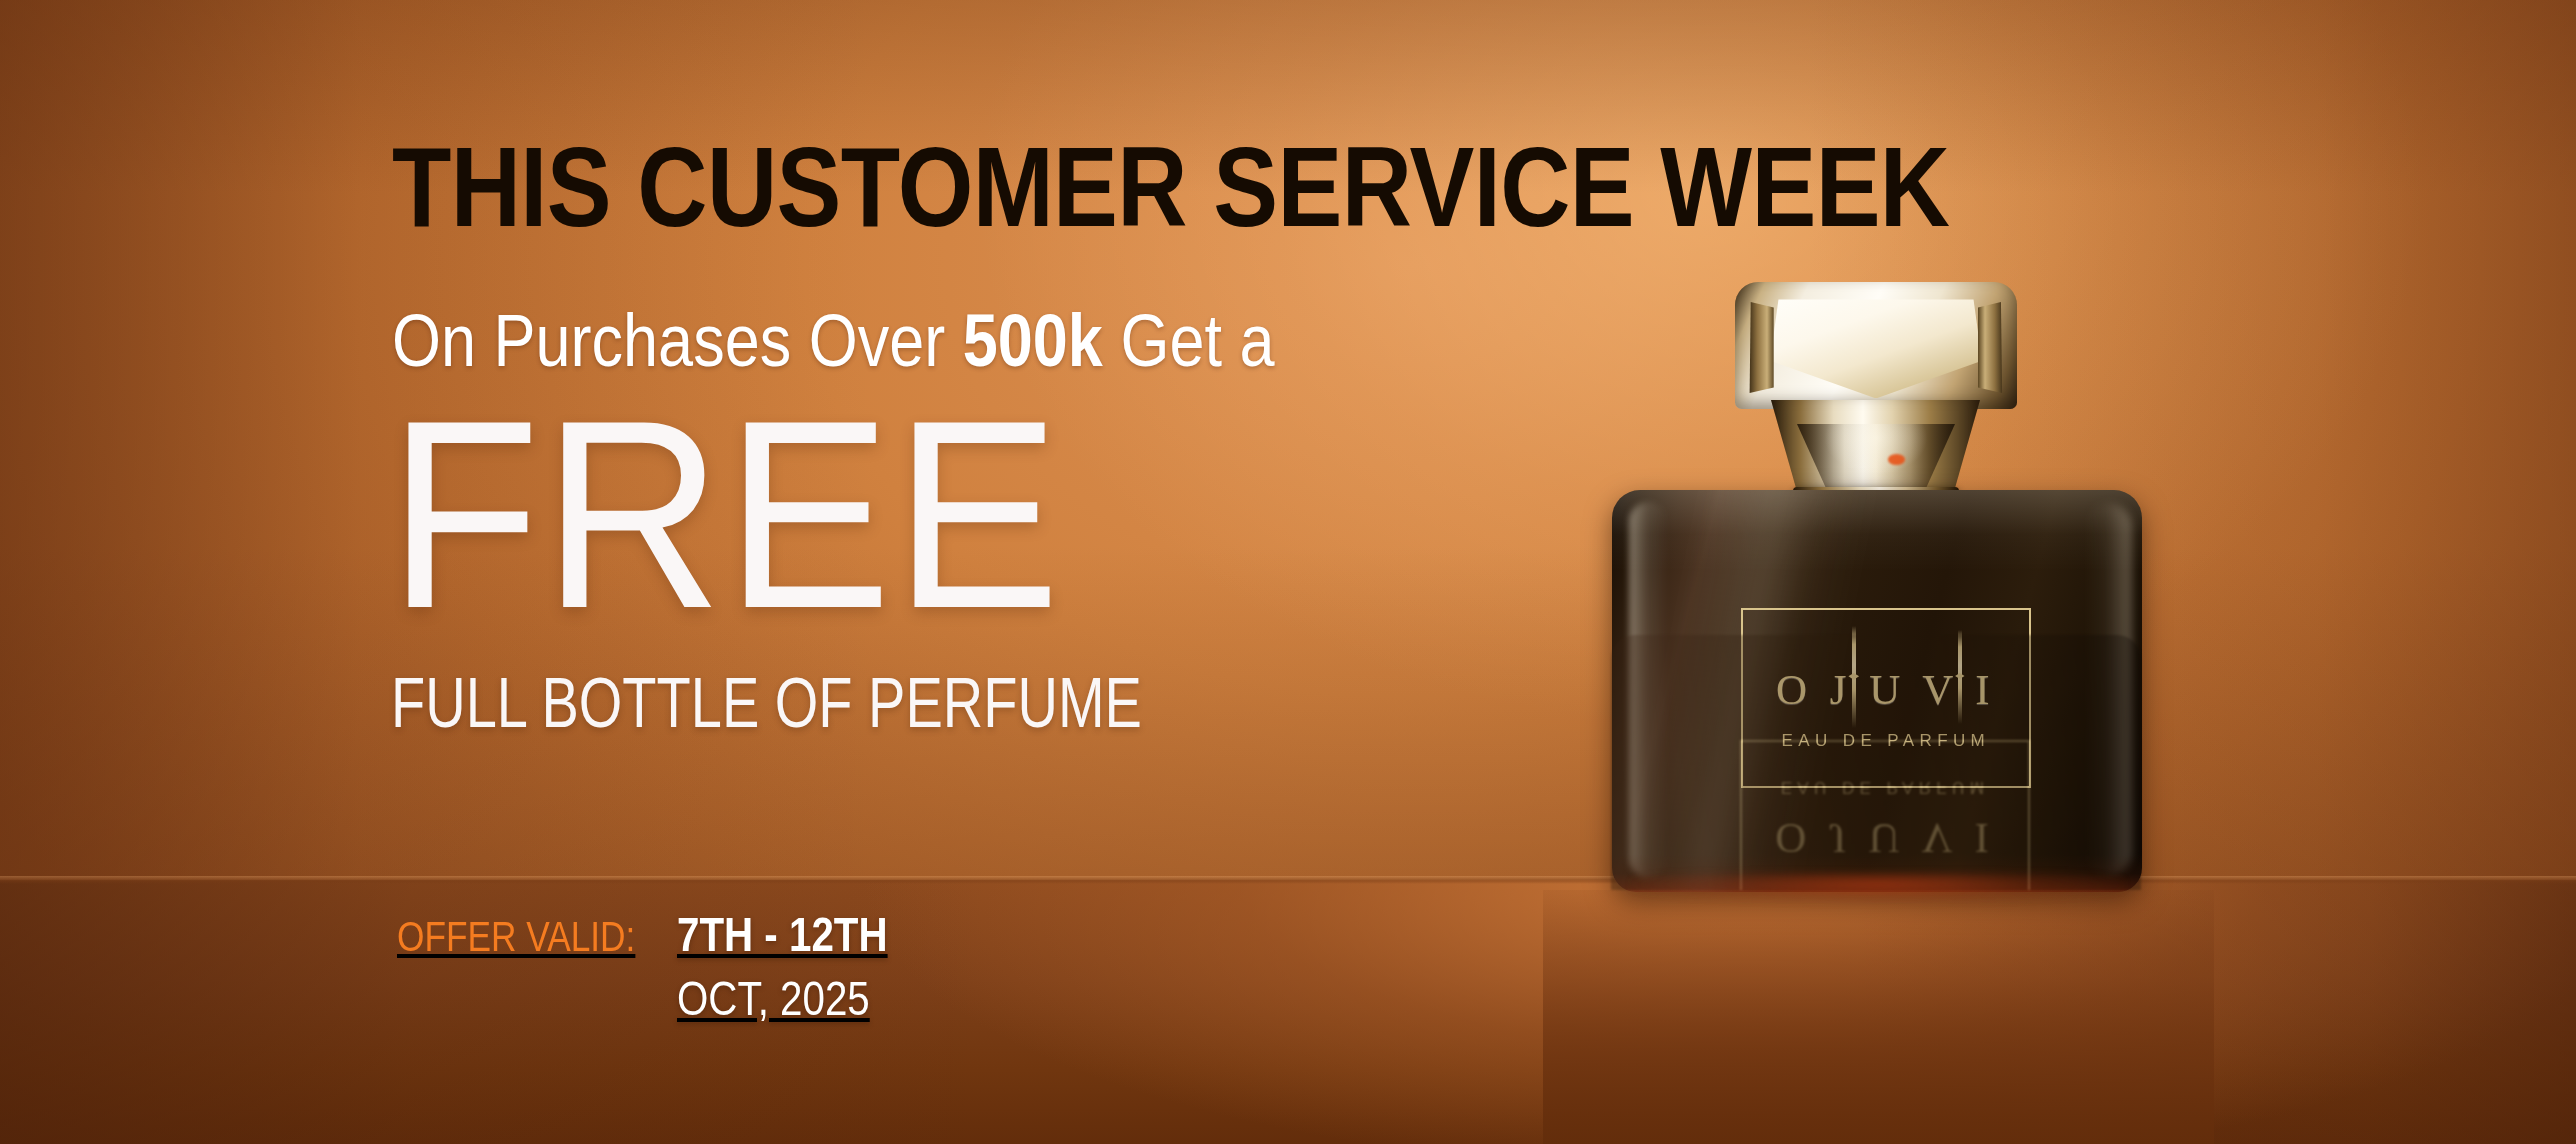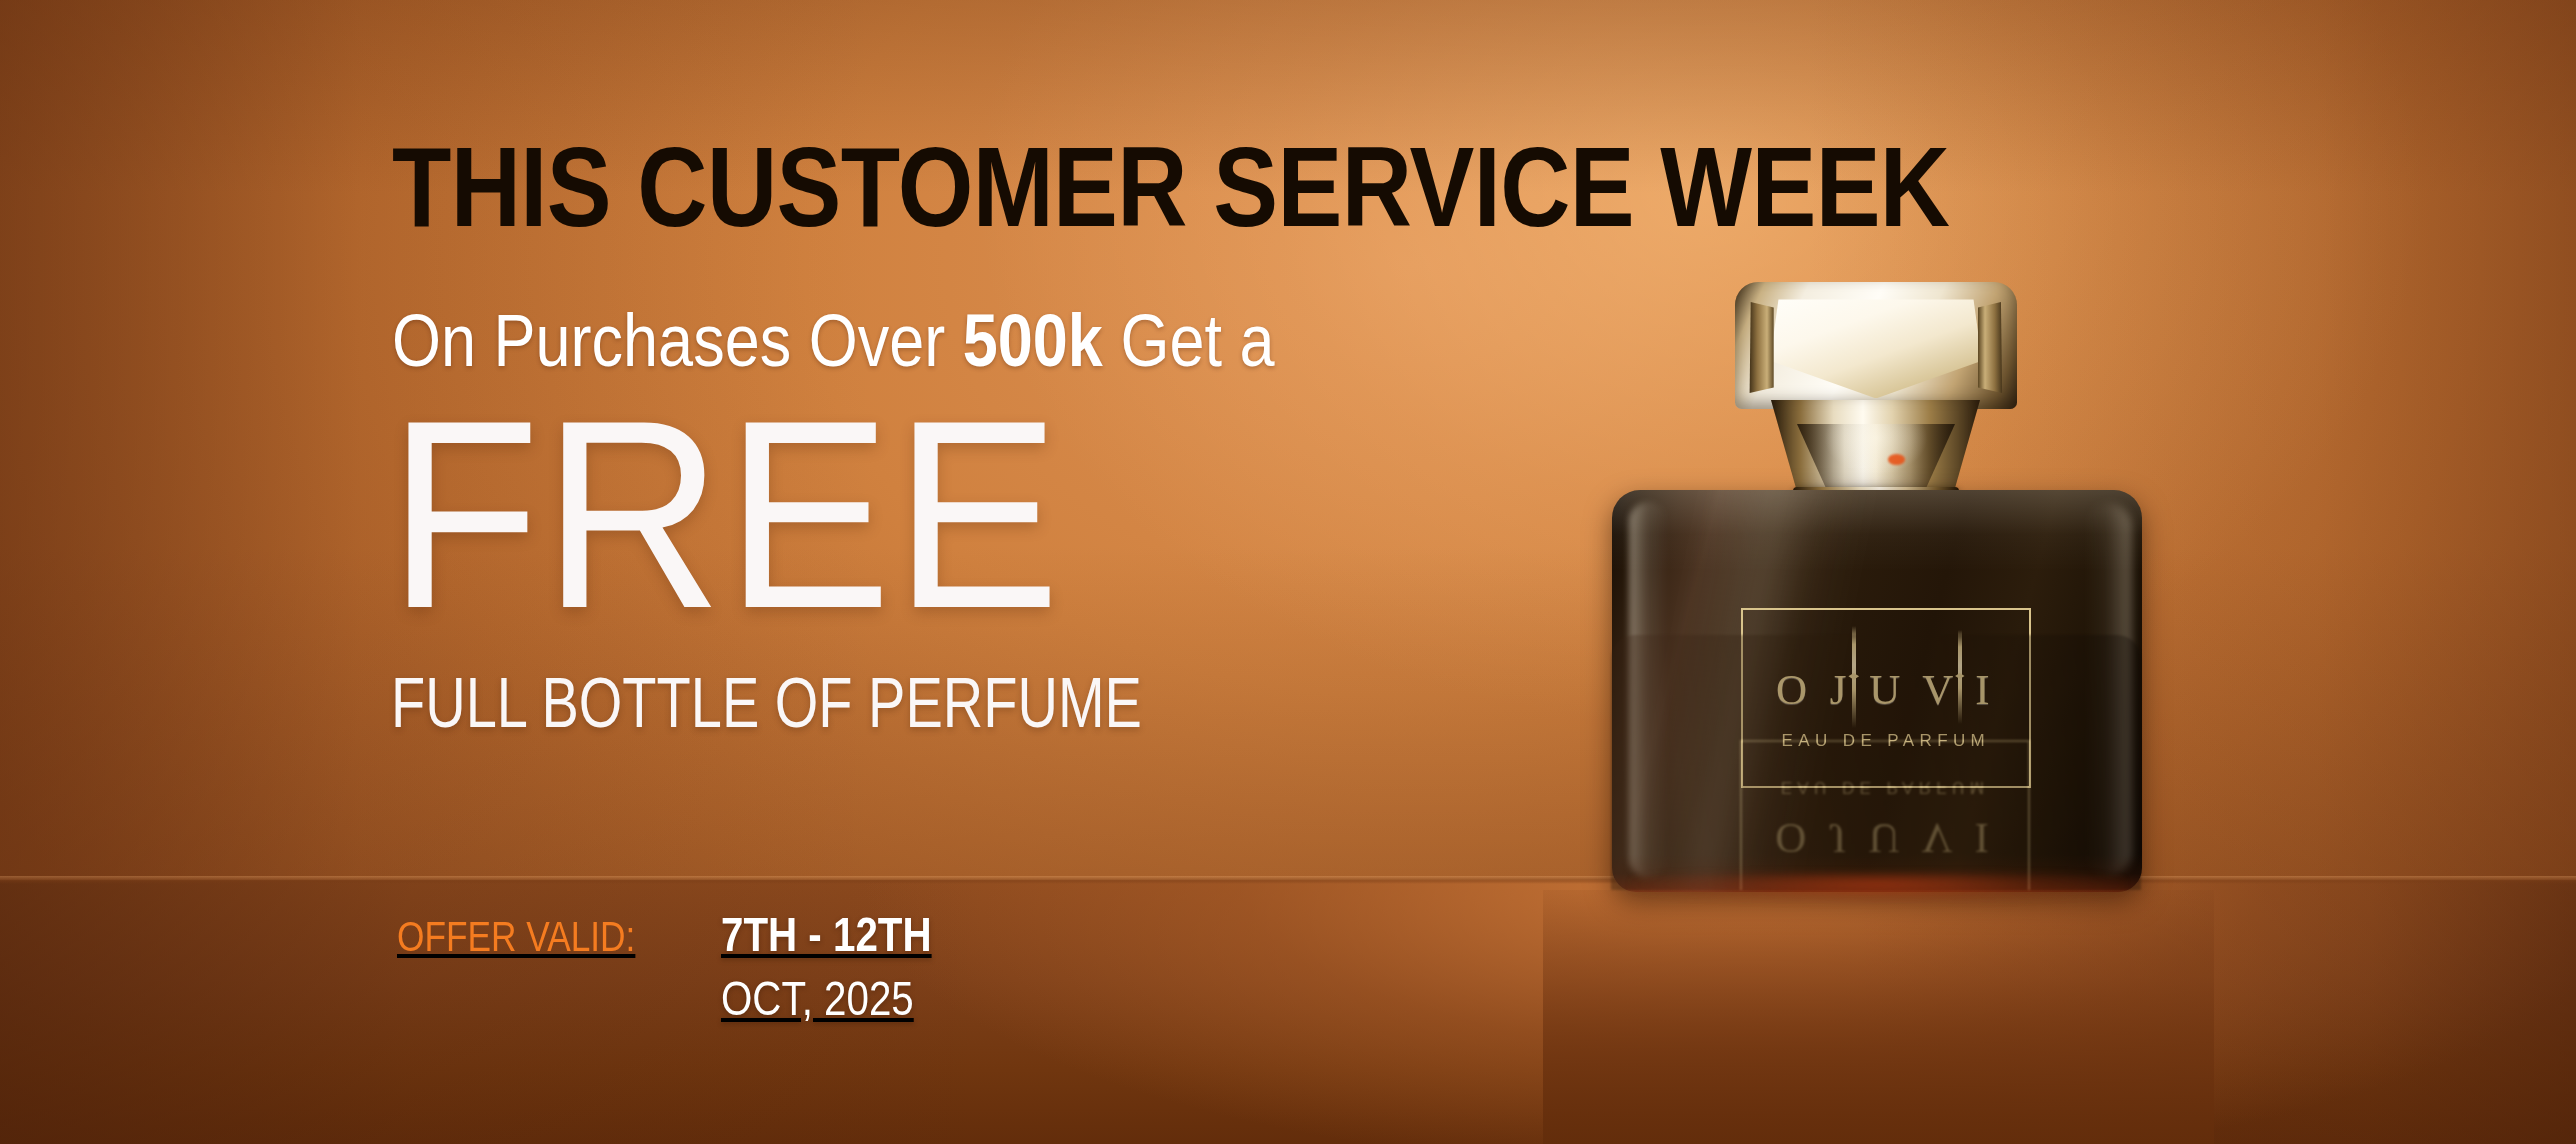--- a/index.html
+++ b/index.html
@@ -100,21 +100,21 @@
   .offer-label{
     font-size:43px;line-height:1;
     font-weight:400;
     color:#F57C20;
     transform:scaleX(0.82);
     transform-origin:left top;
     white-space:nowrap;
     margin-right:-39px;
     padding-top:4px;
   }
-  .offer-dates{margin-left:72px;}
+  .offer-dates{margin-left:28px;}
   .offer-range{
     font-size:48px;line-height:1;
     font-weight:700;
     color:#FFFFFF;
     transform:scaleX(0.84);
     transform-origin:left top;
     white-space:nowrap;
     text-shadow:0 2px 5.4px rgba(50,20,4,0.35);
   }
   .offer-month{

